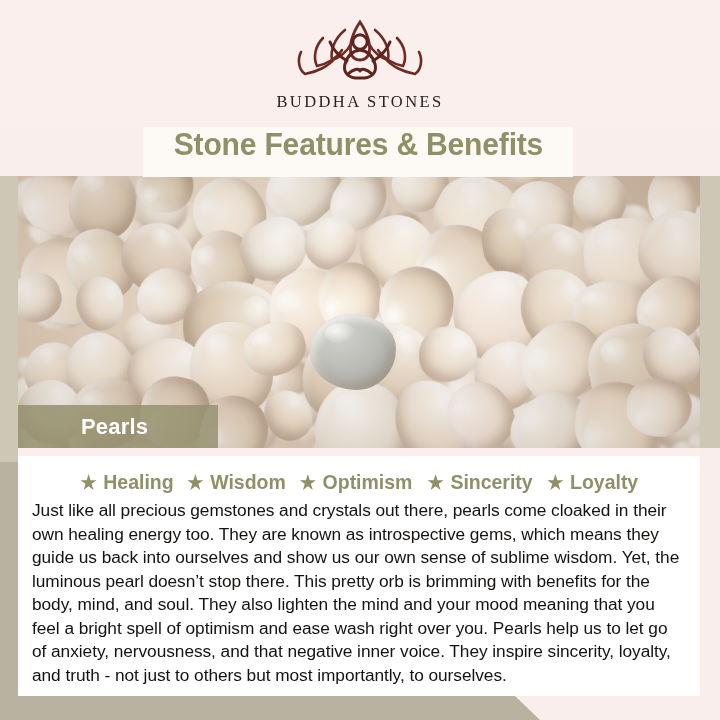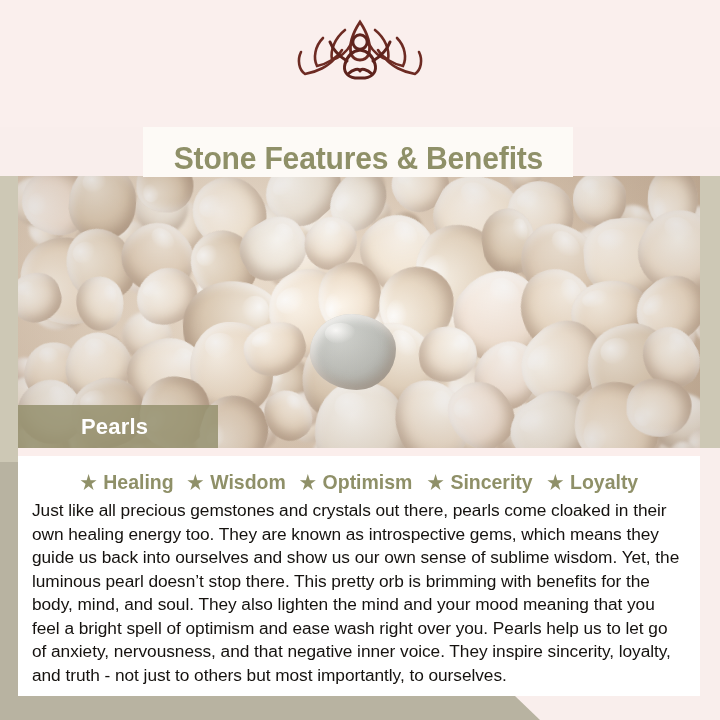--- a/index.html
+++ b/index.html
@@ -26,21 +26,21 @@
     letter-spacing:2.4px;
     color:#2a2320;
     margin-top:6px;
   }
 
   
   #title-banner {
     position:absolute; left:143px; top:127px;
     width:430px; height:50px;
     background:#fdfaf6;
-    display:flex; align-items:flex-end; justify-content:center;
+    display:flex; align-items:flex-start; justify-content:center;
     z-index:6;
   }
   #title-text {
     font-family:"Liberation Sans Narrow","Liberation Sans",sans-serif;
     font-weight:bold;
     font-size:31px;
     color:#8f9068;
     letter-spacing:-0.2px;
     transform:scaleX(0.97);
     white-space:nowrap;
@@ -168,20 +168,21 @@
       <path d="M134 38 C138 46 136 56 130 60 C118 58 106 52 100 44"></path>
     </g>
     <g fill="none" stroke="#5e231d" stroke-width="3" stroke-linecap="round" stroke-linejoin="round">
       <circle cx="75" cy="28" r="7.2"></circle>
       <path d="M75 36 C67 37 62 43 60 50 C58 57 62 63 70 64 L80 64 C88 63 92 57 90 50 C88 43 83 37 75 36 Z"></path>
       <path d="M62 47 C54 42 48 36 45 28"></path>
       <path d="M88 47 C96 42 102 36 105 28"></path>
       <path d="M63 60 C68 55 74 54 75 57 C76 54 82 55 87 60"></path>
     </g>
   </svg>
+  <div id="brand-wordmark">BUDDHA STONES</div>
 </div>
 
 <div id="hero">
   <div id="hero-photo" style="background: radial-gradient(circle at 30% 25%, rgb(239, 226, 210), rgb(221, 201, 180) 60%, rgb(201, 179, 156) 100%);">
       <div class="pearl" style="left: 10.8374px; top: 34.9492px; width: 34.2857px; height: 34.7128px; background: radial-gradient(circle at 34% 30%, rgb(255, 250, 244), rgb(246, 234, 217) 52%, rgb(221, 200, 178) 100%); filter: blur(1.6px); opacity: 0.9; transform: rotate(-79.4deg);"></div>
       <div class="pearl" style="left: 497.673px; top: 57.2627px; width: 40.477px; height: 45.7812px; background: radial-gradient(circle at 34% 30%, rgb(248, 241, 230), rgb(232, 216, 195) 52%, rgb(200, 176, 152) 100%); filter: blur(1.6px); opacity: 0.9; transform: rotate(42.4deg);"></div>
       <div class="pearl" style="left: 293.122px; top: 253.213px; width: 54.2251px; height: 61.2322px; background: radial-gradient(circle at 34% 30%, rgb(255, 250, 246), rgb(247, 233, 221) 52%, rgb(224, 202, 175) 100%); filter: blur(1.6px); opacity: 0.9; transform: rotate(27.7deg);"></div>
       <div class="pearl" style="left: 553.515px; top: 229.043px; width: 36.7417px; height: 34.4933px; background: radial-gradient(circle at 34% 30%, rgb(255, 250, 246), rgb(247, 233, 221) 52%, rgb(224, 202, 175) 100%); filter: blur(1.6px); opacity: 0.9; transform: rotate(-10.5deg);"></div>
       <div class="pearl" style="left: 630.39px; top: 143.046px; width: 48.3016px; height: 41.8413px; background: radial-gradient(circle at 34% 30%, rgb(245, 236, 224), rgb(228, 210, 189) 52%, rgb(191, 167, 143) 100%); filter: blur(1.6px); opacity: 0.9; transform: rotate(88.9deg);"></div>
       <div class="pearl" style="left: 377.422px; top: 133.741px; width: 42.6551px; height: 45.5784px; background: radial-gradient(circle at 34% 30%, rgb(255, 253, 248), rgb(243, 230, 214) 52%, rgb(216, 195, 173) 100%); filter: blur(1.6px); opacity: 0.9; transform: rotate(74.8deg);"></div>

